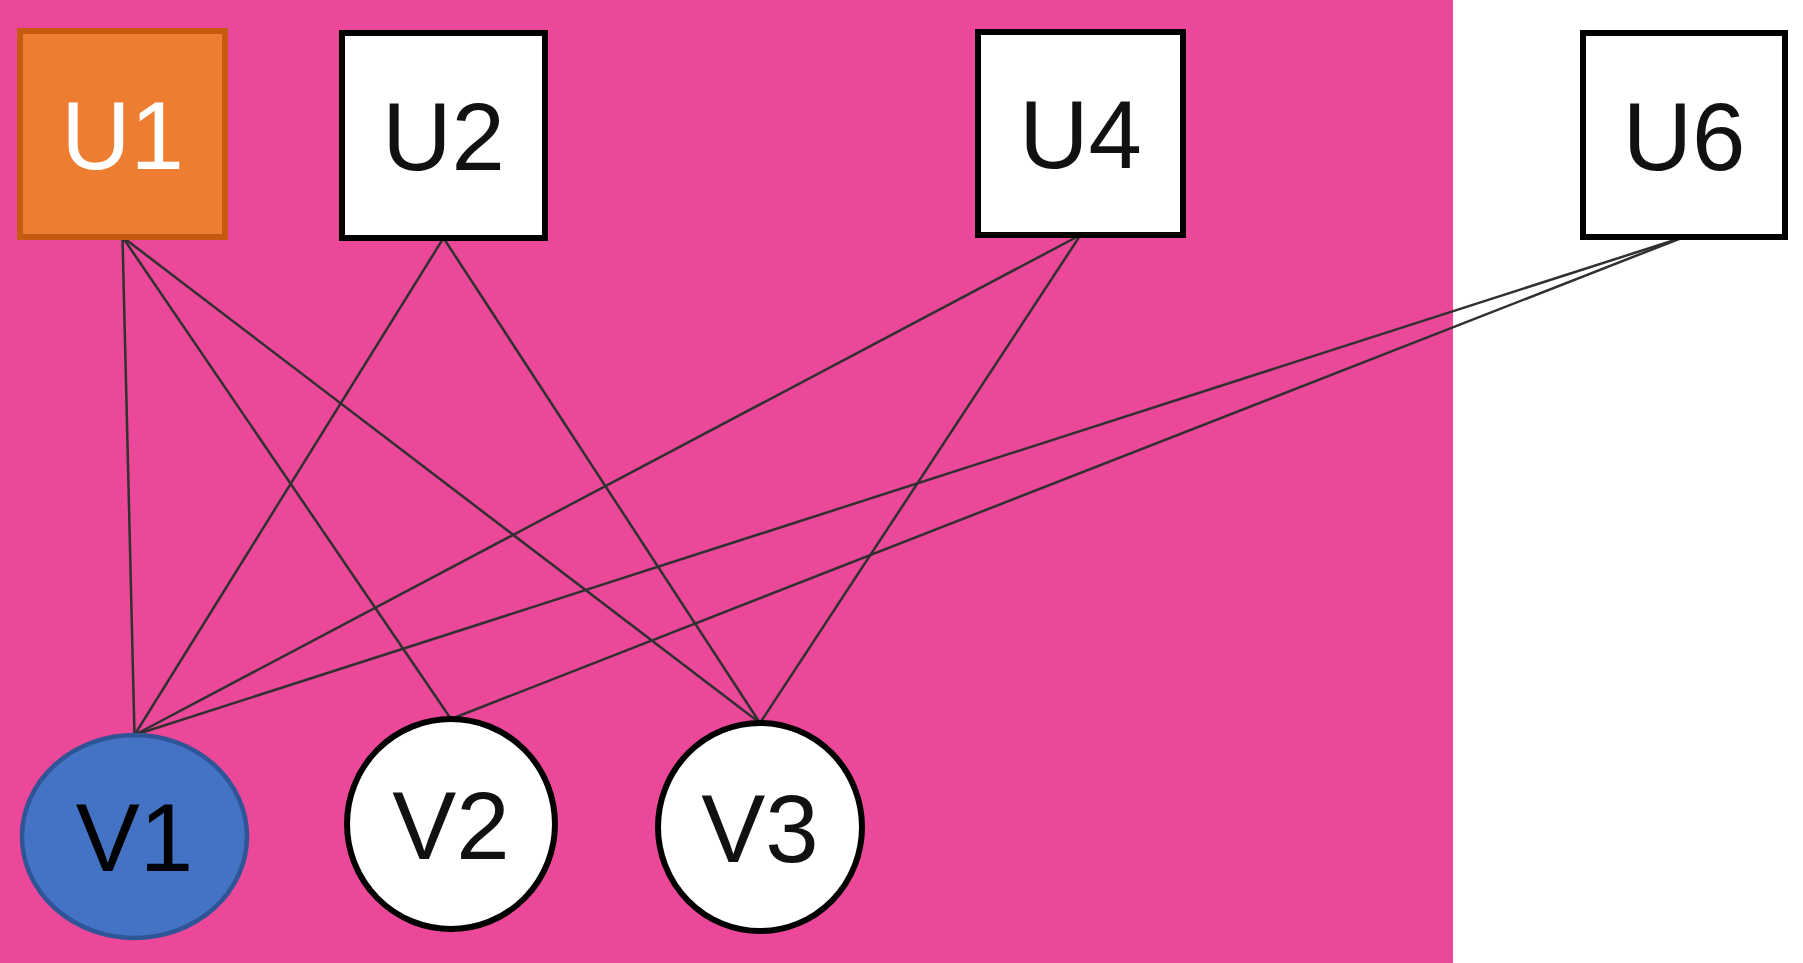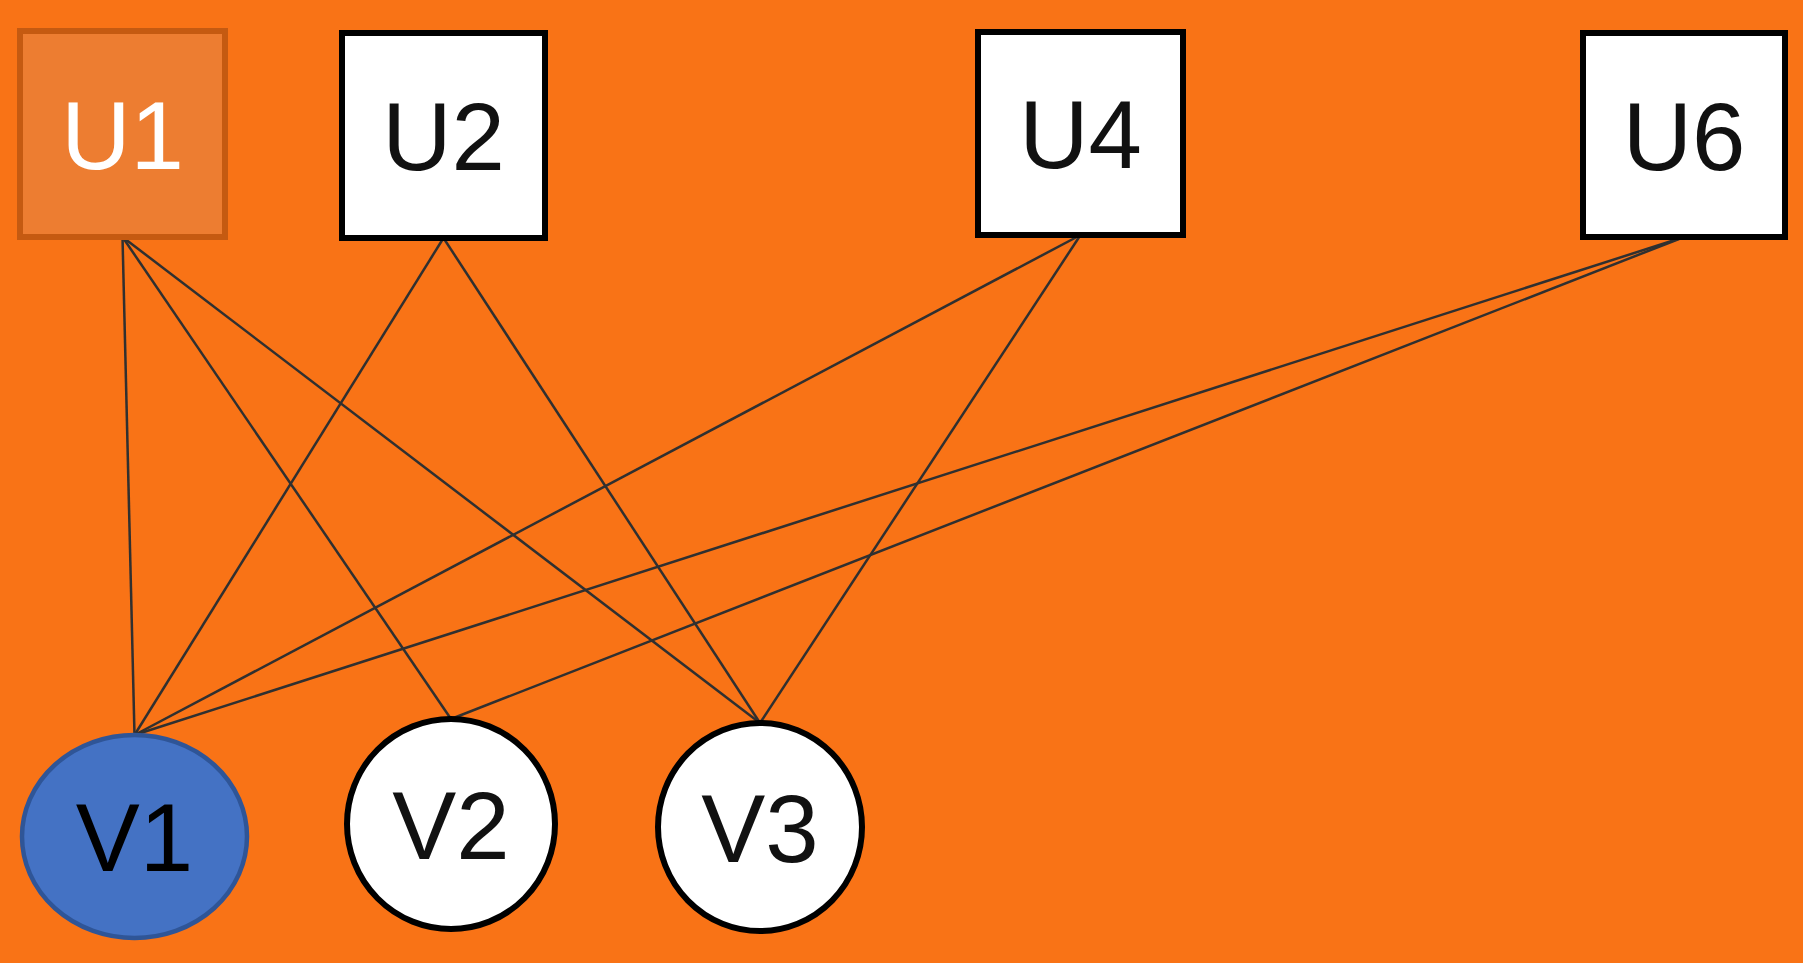--- a/index.html
+++ b/index.html
@@ -6,23 +6,23 @@
     margin: 0;
     padding: 0;
     background: #ffffff;
     width: 1803px;
     height: 963px;
     overflow: hidden;
     font-family: "Liberation Sans", sans-serif;
   }
   #diagram-wrap {
     position: relative;
-    width: 1803px;
+    width: 1453px;
     height: 963px;
-    background: #f97316;
+    background: #ec4899;
   }
   svg { display: block; }
   text {
     font-family: "Liberation Sans", sans-serif;
     text-anchor: middle;
     user-select: none;
   }
 </style>
 </head>
 <body>

